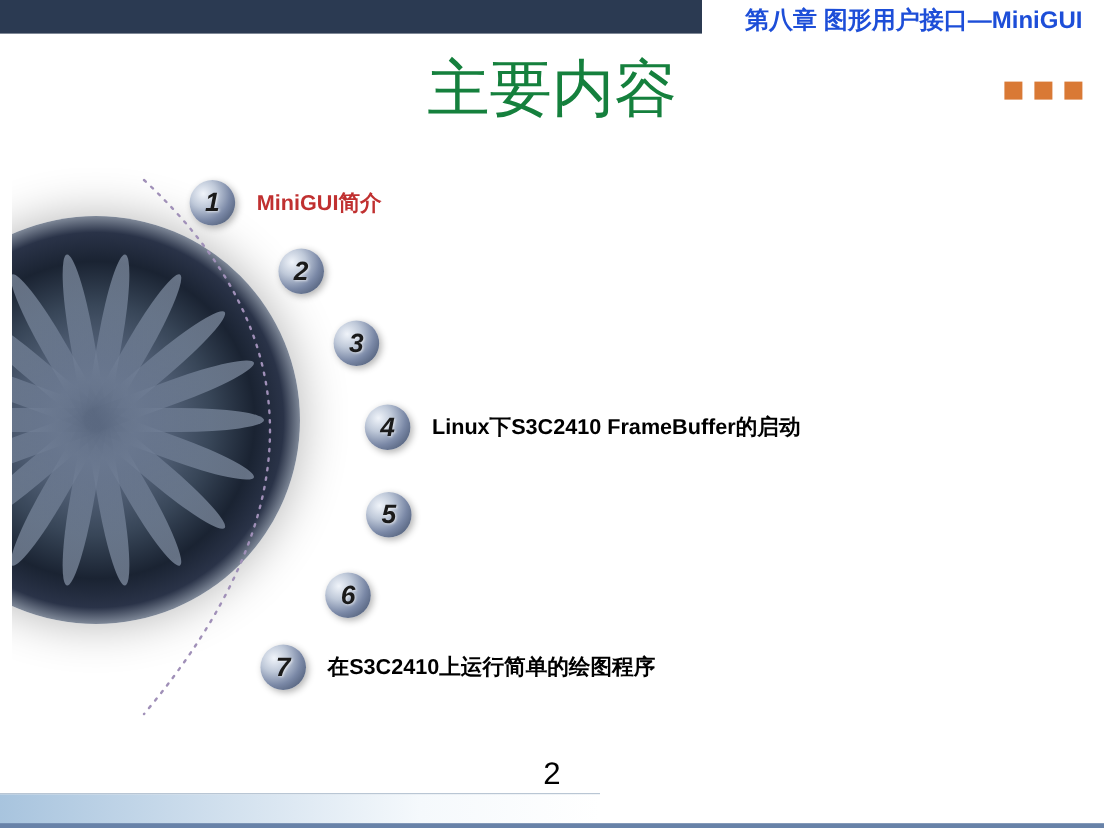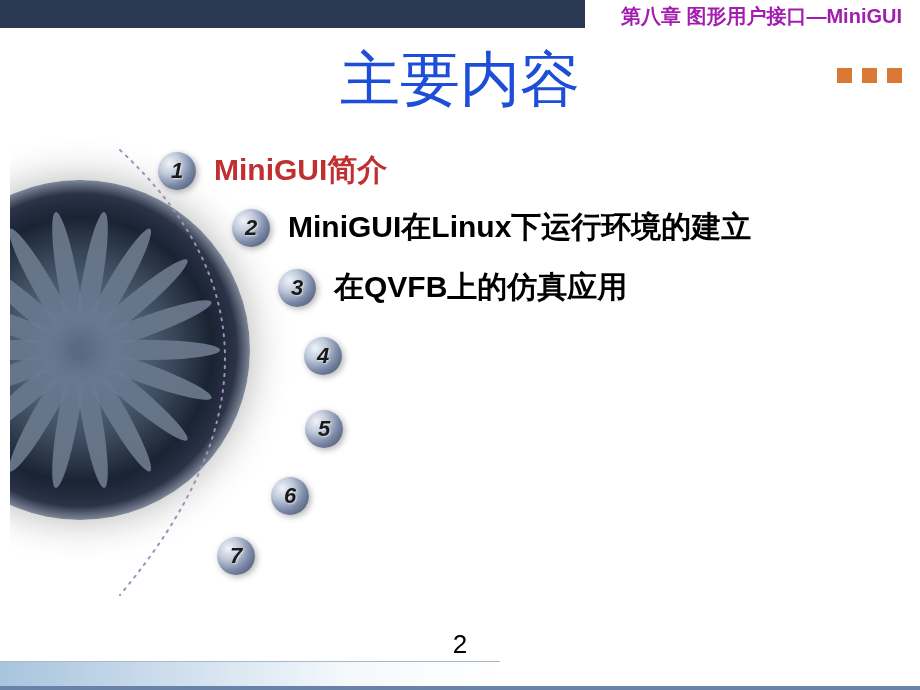--- a/index.html
+++ b/index.html
@@ -22,30 +22,30 @@
       width: 585px;
       height: 28px;
       background: #2b3a52;
     }
     .chapter-text {
       position: absolute;
       top: 3px;
       right: 18px;
       font-size: 20px;
       font-weight: bold;
-      color: #a21caf;
+      color: #1d4ed8;
     }
     .title {
       position: absolute;
       top: 40px;
       left: 50%;
       transform: translateX(-50%);
-      font-size: 60px;
+      font-size: 52px;
       font-weight: normal;
-      color: #1d4ed8;
+      color: #15803d;
     }
     .decor-squares {
       position: absolute;
       top: 68px;
       right: 18px;
     }
     .sq {
       display: inline-block;
       width: 15px;
       height: 15px;
@@ -112,21 +112,21 @@
       font-size: 22px;
       font-weight: bold;
       font-style: italic;
       color: #1a1a1a;
       text-shadow: 1px 1px 2px rgba(255,255,255,0.6);
       margin-right: 18px;
       flex-shrink: 0;
       box-shadow: 2px 2px 6px rgba(0,0,0,0.3);
     }
     .item-label {
-      font-size: 30px;
+      font-size: 18px;
       font-weight: bold;
       color: #000;
     }
     .item-label.active {
       color: #c03030;
     }
     .item-1 { left: 158px; top: 5px; }
     .item-2 { left: 232px; top: 62px; }
     .item-3 { left: 278px; top: 122px; }
     .item-4 { left: 304px; top: 192px; }
@@ -206,36 +206,36 @@
   <path d="M 20 5 Q 230 200 20 450" fill="none" stroke="#a090b8" stroke-width="2" stroke-dasharray="2,6" stroke-linecap="round"></path>
 </svg>
 
 <div class="items">
   <div class="item item-1">
     <div class="bullet">1</div>
     <div class="item-label active">MiniGUI简介</div>
   </div>
   <div class="item item-2">
     <div class="bullet">2</div>
-    <div class="item-label">MiniGUI在Linux下运行环境的建立</div>
   </div>
   <div class="item item-3">
     <div class="bullet">3</div>
-    <div class="item-label">在QVFB上的仿真应用</div>
   </div>
   <div class="item item-4">
     <div class="bullet">4</div>
+    <div class="item-label">Linux下S3C2410 FrameBuffer的启动</div>
   </div>
   <div class="item item-5">
     <div class="bullet">5</div>
   </div>
   <div class="item item-6">
     <div class="bullet">6</div>
   </div>
   <div class="item item-7">
     <div class="bullet">7</div>
+    <div class="item-label">在S3C2410上运行简单的绘图程序</div>
   </div>
 </div>
 
 <div class="footer-num">2</div>
 <div class="thin-line"></div>
 <div class="footer-grad"></div>
 <div class="footer-line"></div>
 
 </body></html>

